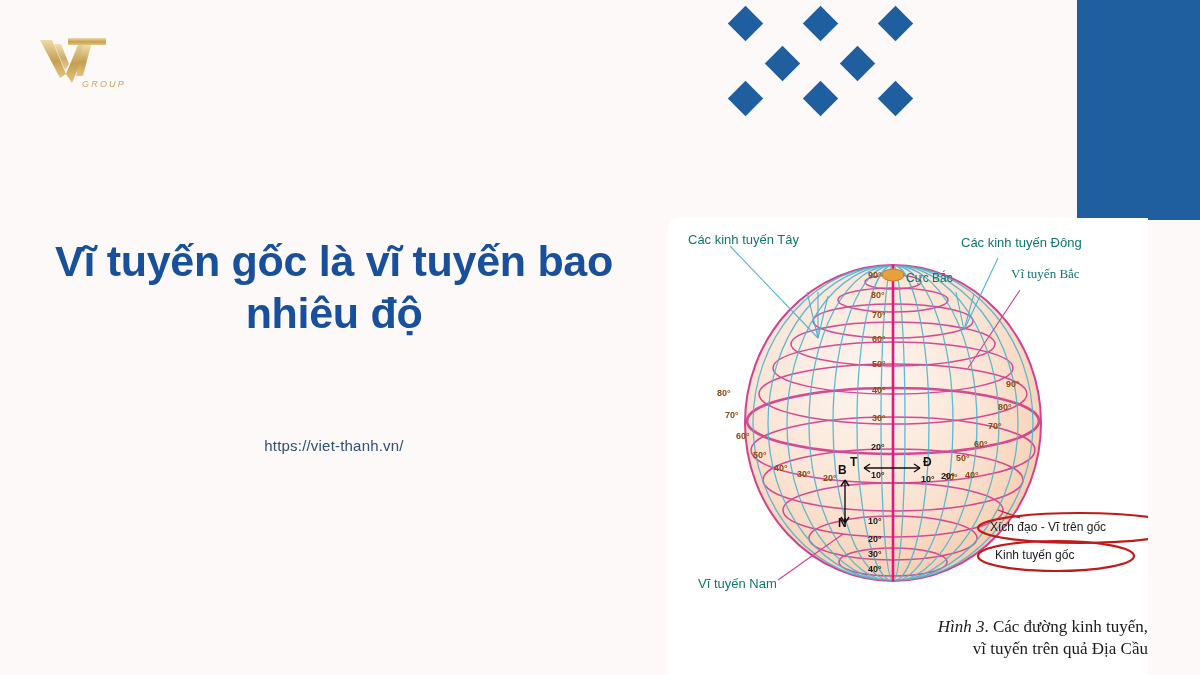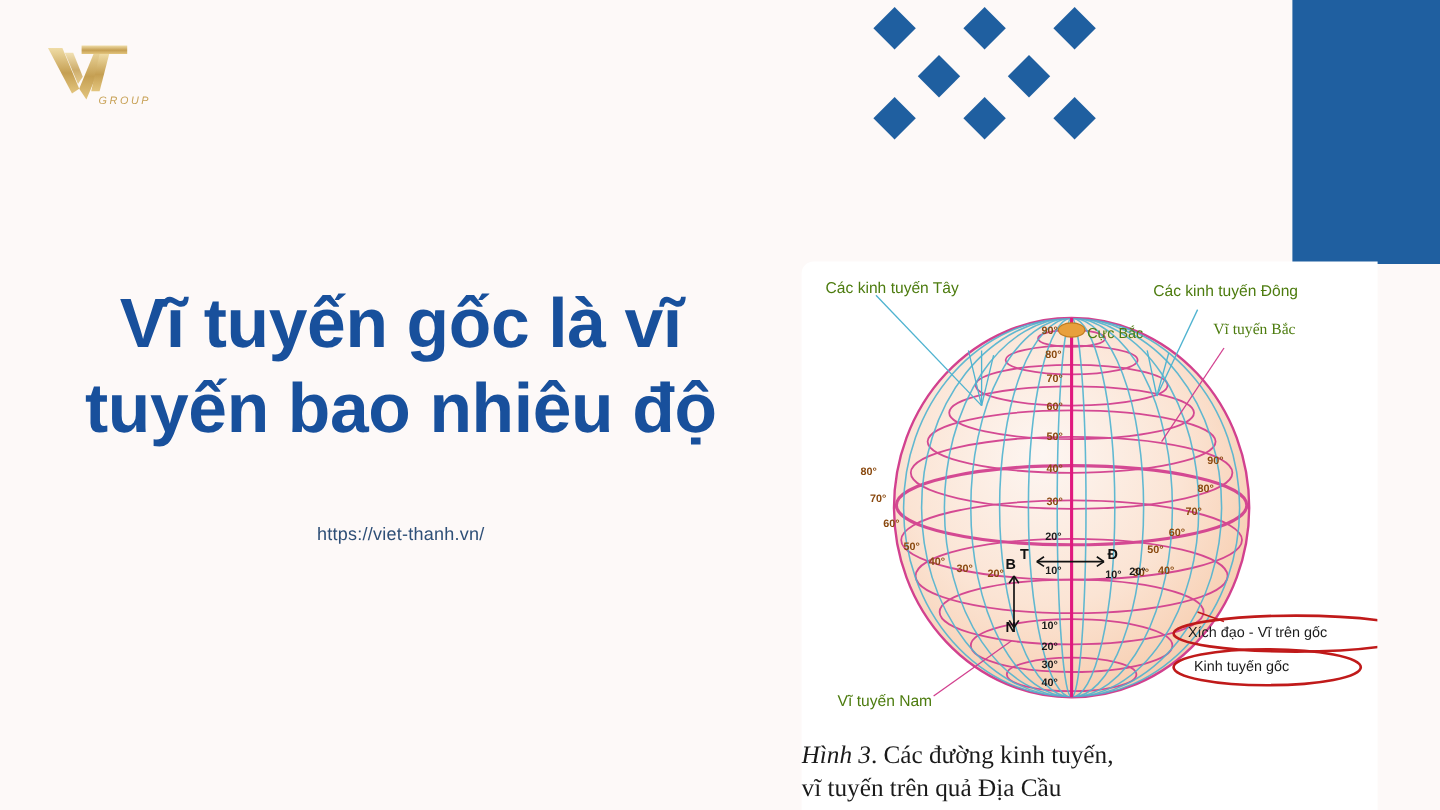--- a/index.html
+++ b/index.html
@@ -37,21 +37,21 @@
     width:96px; height:56px;font-style:italic;
   }
   .logo svg{ display:block; }
 
   
   .headline{
     position:absolute;
     left:24px; top:235px;
     width:620px;
     text-align:center;
-    font-size:58px;
+    font-size:43px;
     font-weight:bold;
     line-height:1.22;
     color:#18509c;
     letter-spacing:-0.3px;
   }
   .site-url{
     position:absolute;
     left:24px; top:437px;
     width:620px;
     text-align:center;
@@ -70,34 +70,34 @@
     overflow:hidden;
   }
   .figure-panel .fig-inner{
     position:absolute; inset:0;
   }
   .fig-svg{ position:absolute; left:0; top:0; }
 
   .fig-caption{
     position:absolute;
     left:0; top:398px; width:480px;
-    text-align:left;
+    text-align:right;
     font-family:"Liberation Serif", serif;
-    font-size:21px;
+    font-size:17px;
     color:#1a1a1a;
     line-height:1.3;
   }
   .fig-caption .fig-no{ font-style:italic; }
 
   
   .fig-label{
     position:absolute;
     font-family:"Liberation Sans", sans-serif;
     font-size:13px;
-    color:#4d7c0f;
+    color:#0f766e;
     white-space:nowrap;
   }
   .deg{
     position:absolute;
     font-family:"Liberation Sans", sans-serif;
     font-size:9px;
     font-weight:bold;
     color:#8a4a10;
     white-space:nowrap;
   }

